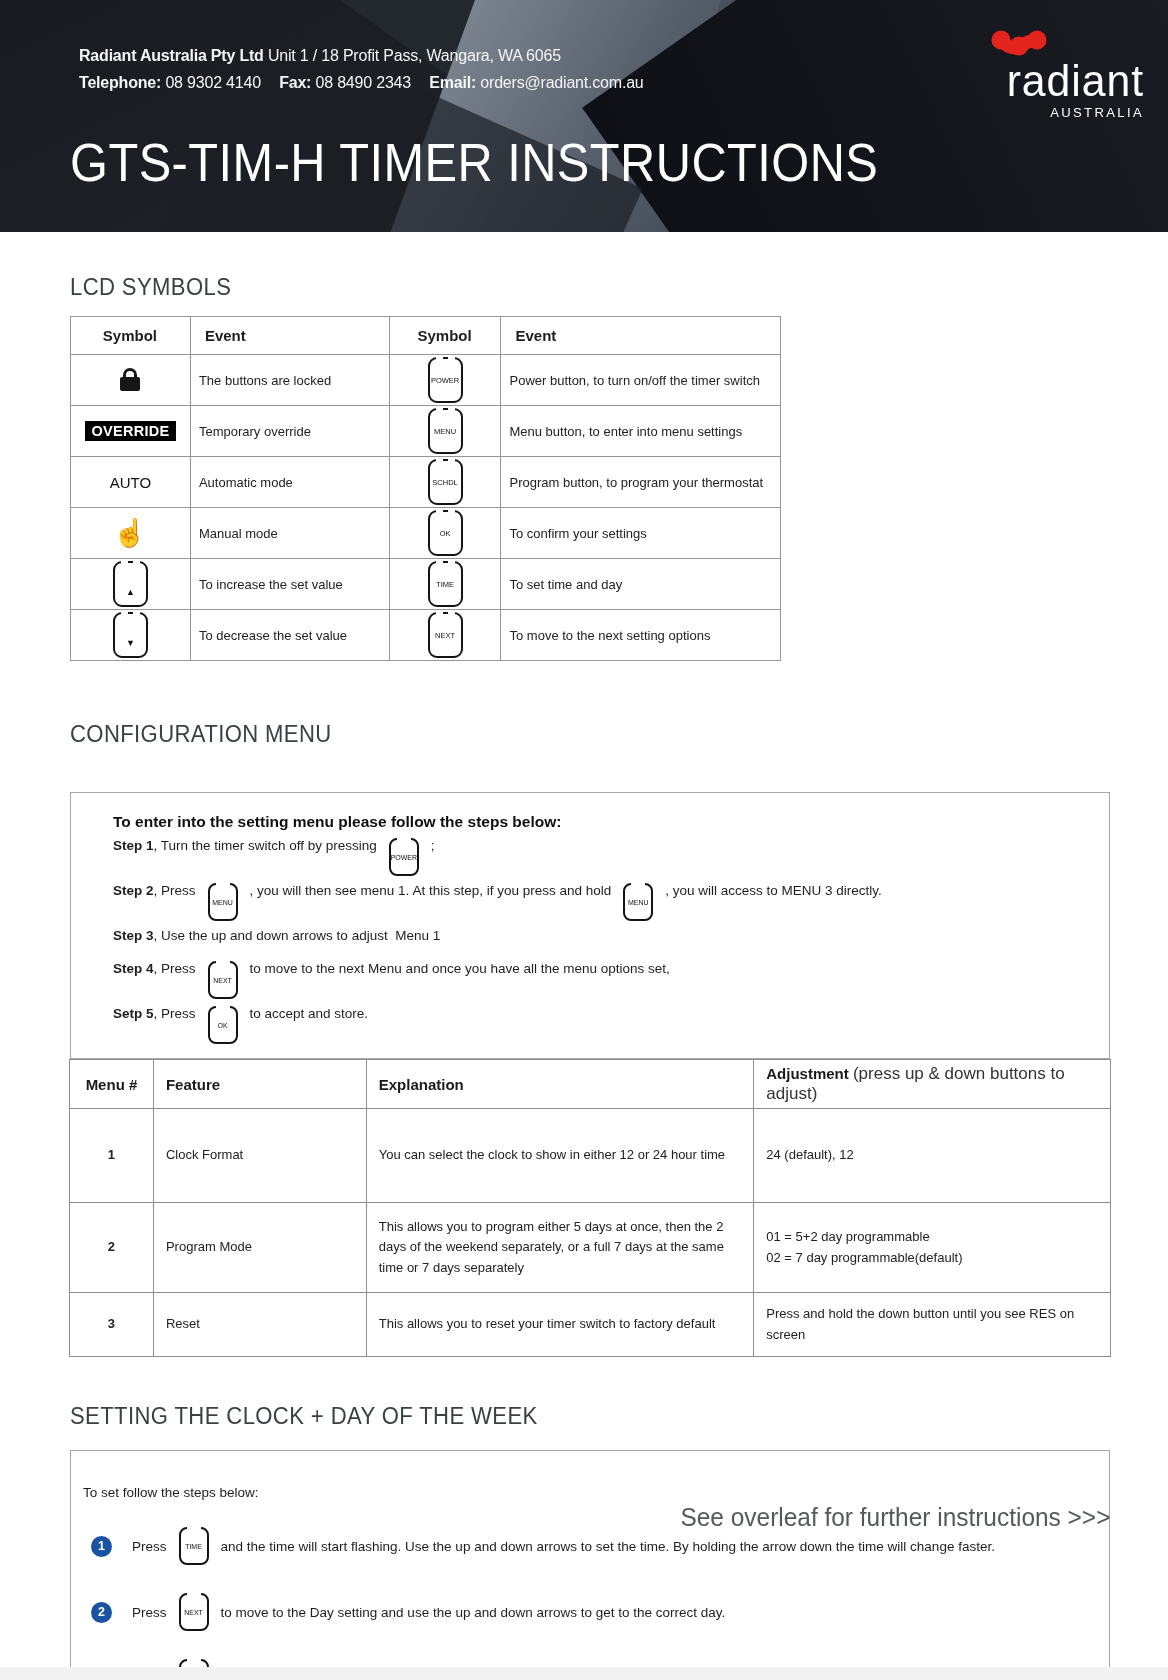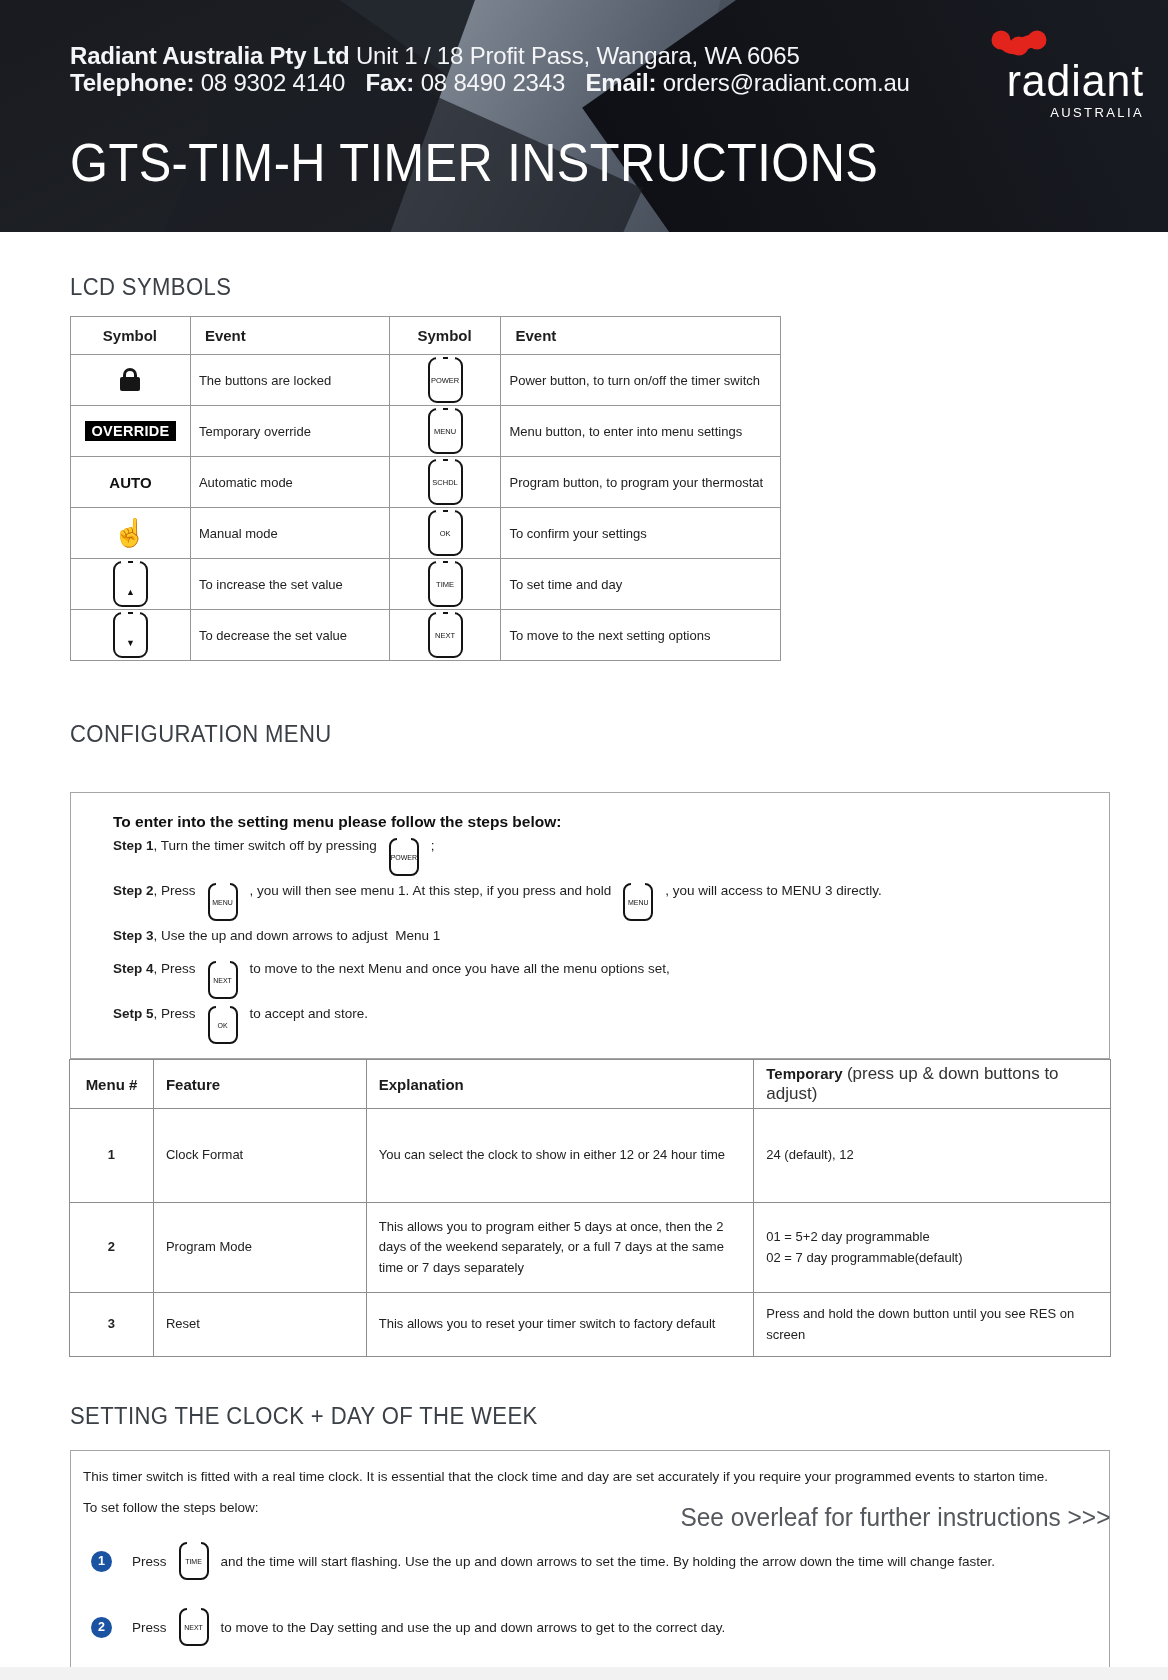--- a/index.html
+++ b/index.html
@@ -11,21 +11,21 @@
 
   
   .header { position:relative; height:232px; background:#23272e; overflow:hidden; }
   .hshape { position:absolute; }
   .hs1 { left:-220px; top:-120px; width:600px; height:560px; background:linear-gradient(120deg,#14161b,#23262c); transform:rotate(35deg); }
   .hs2 { left:430px; top:-150px; width:300px; height:600px; background:linear-gradient(100deg,#828a96,#565e6b 55%,#3d444f); transform:rotate(20deg); }
   .hs3 { left:690px; top:-60px; width:130px; height:420px; background:#474f5b; transform:rotate(12deg); opacity:.85; }
   .hs4 { right:-200px; top:-140px; width:700px; height:520px; background:linear-gradient(100deg,#0e1015,#1d2027); transform:rotate(-35deg); }
   .hs5 { left:180px; top:90px; width:420px; height:300px; background:#1b1e24; transform:rotate(24deg); opacity:.7; }
 
-  .company { position:absolute; left:70px; top:42px; z-index:10; color:#f4f5f7; font-size:24px; line-height:27px; letter-spacing:-0.2px; }
+  .company { position:absolute; left:79px; top:42px; z-index:10; color:#f4f5f7; font-size:16px; line-height:27px; letter-spacing:-0.2px; }
   .company b { font-weight:bold; }
   .company .gap { display:inline-block; width:14px; }
 
   .logo { position:absolute; top:30px; right:24px; z-index:10; color:#fff; text-align:right; }
   .logo-dots { margin-right:97px; height:30px; }
   .logo-text { font-size:45px; line-height:42px; font-weight:400; letter-spacing:1px; transform:scaleX(0.95); transform-origin:right; }
   .logo-sub { font-size:13px; letter-spacing:2.4px; margin-top:3px; }
 
   .header-title { position:absolute; left:70px; top:132px; z-index:10; color:#fff;
     font-size:53px; font-weight:300; letter-spacing:0.5px; transform:scaleX(0.92); transform-origin:left; }
@@ -44,21 +44,21 @@
   .keycap::after { right:6px; }
   .keycap.small { width:30px; height:38px; border-radius:8px; font-size:7px; }
   .keycap .arr { font-size:9px; margin-top:16px; line-height:1; }
 
   
   .lock { position:relative; display:inline-block; width:20px; height:14px; background:#161616; border-radius:2px; margin-top:11px; }
   .lock::before { content:""; position:absolute; top:-9px; left:3px; width:8px; height:9px;
     border:3px solid #161616; border-bottom:none; border-radius:7px 7px 0 0; }
 
   .override { display:inline-block; background:#000; color:#fff; font-weight:bold; font-size:14.5px; padding:2px 6px; letter-spacing:0.3px; }
-  .auto { font-weight:bold; font-size:15px; color:#111; }
+  .auto { font-weight:normal; font-size:15px; color:#111; }
   .hand { font-size:27px; line-height:1; color:#111; }
 
   
   .lcd-section { margin-top:42px; }
   table.lcd { margin-top:15px; width:711px; border-collapse:collapse; }
   table.lcd, table.lcd th, table.lcd td { border:1px solid #969696; }
   table.lcd th { height:38px; font-size:15px; color:#1d1d1d; text-align:left; padding-left:14px; }
   table.lcd th.c, table.lcd td.c { text-align:center; padding-left:0; }
   table.lcd td { height:38px; font-size:13px; color:#222; padding:0 8px; }
   table.lcd td.c { padding:2px 0; }
@@ -261,21 +261,21 @@
         </div>
       </div>
 
       <table class="menu">
         <tbody>
             <tr>
           <th class="c col-m1">Menu #</th>
           <th class="col-m2">Feature</th>
           <th class="col-m3">Explanation</th>
           <th class="col-m4">
-            <span>Temporary</span>
+            <span>Adjustment</span>
             <span class="note">(press up &amp; down buttons to adjust)</span>
           </th>
         </tr>
         <tr class="r1">
           <td class="c">1</td>
           <td>Clock Format</td>
           <td>You can select the clock to show in either 12 or 24 hour time</td>
           <td>
             <div>24 (default),  12</div>
           </td>
@@ -297,21 +297,20 @@
             <div>Press and hold the down button until you see RES on screen</div>
           </td>
         </tr>
       </tbody>
         </table>
     </div>
 
     <div class="clock-section">
       <div class="section-heading">SETTING THE CLOCK + DAY OF THE WEEK</div>
       <div class="clock-box">
-        <div class="p1">This timer switch is fitted with a real time clock.  It is essential that the clock time and day are set accurately if you require your programmed events to starton time.</div>
         <div class="p2">To set follow the steps below:</div>
 
         <div class="clock-step">
           <span class="num-circle" style="background: rgb(26, 83, 161);">1</span>
           <span class="press">Press</span>
           <span class="keycap small">
               <span>TIME</span>
             </span>
           <span class="t">and the time will start flashing. Use the up and down arrows to set the time.  By holding the arrow down the time will change faster.</span>
         </div>

